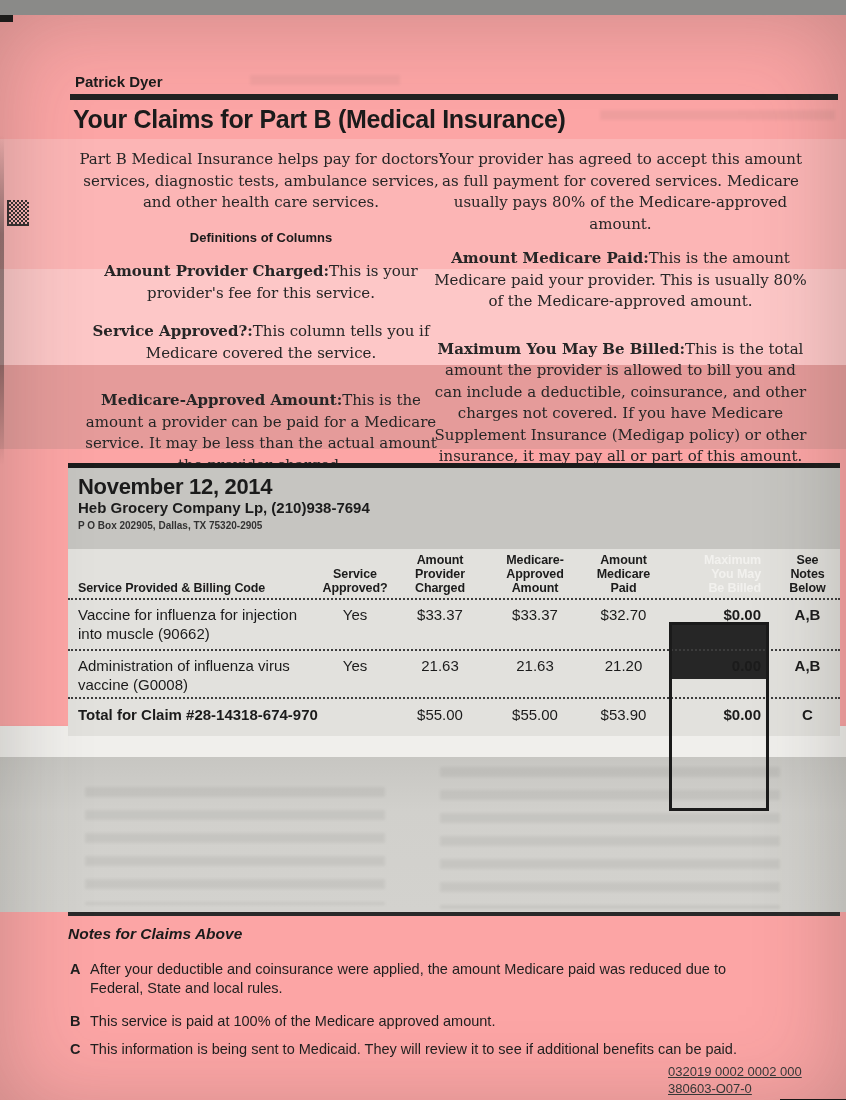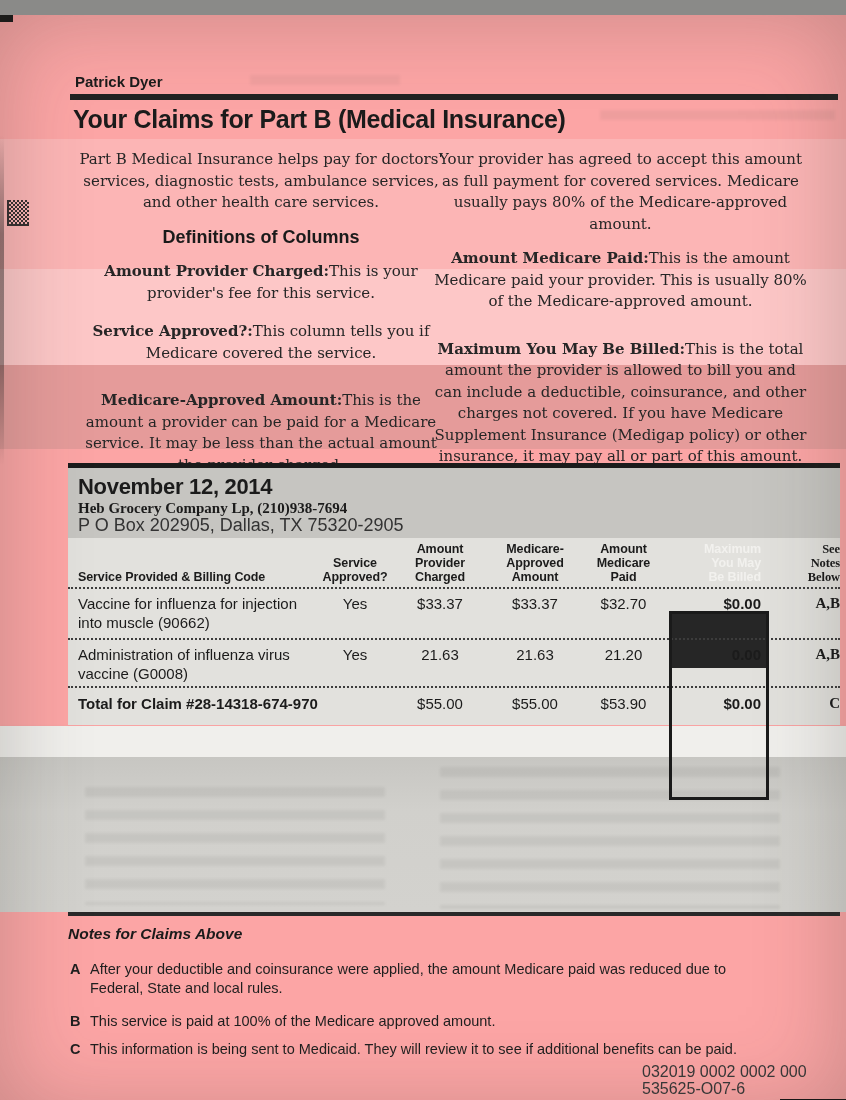--- a/index.html
+++ b/index.html
@@ -38,63 +38,63 @@
   .header-right{position:absolute;right:61px;top:57px;font-size:15px;white-space:nowrap;}
   .header-right b{font-weight:bold;letter-spacing:.2px;}
   .header-right span{font-weight:normal;color:#2c2c2c;}
   .header-rule{position:absolute;left:70px;top:79px;width:768px;height:6px;background:#222;}
   .page-title{position:absolute;left:73px;top:90px;font-size:25px;font-weight:bold;letter-spacing:-.3px;}
   
   .col{position:absolute;top:134px;font-family:"DejaVu Serif",serif;font-size:15px;line-height:21.5px;color:#262626;text-align:center;}
   .col-left{left:75px;width:372px;}
   .col-right{left:430px;width:381px;}
   .col p{margin:0 0 13px 0;}
-  .defs-heading{font-family:"Liberation Sans",sans-serif;font-size:18px;font-weight:bold;
+  .defs-heading{font-family:"Liberation Sans",sans-serif;font-size:13px;font-weight:bold;
         color:#1a1a1a;margin:9px 0 13px 0 !important;}
   .def b{font-weight:bold;}
   .col-left .def{margin-bottom:17px;}
   .col-left .def.last{margin-top:26px;}
   .col-right .def{margin-bottom:26px;}
   
   .claim{position:absolute;left:68px;top:448px;width:772px;}
   .claim-rule{height:5px;background:#1b1b1b;}
-  .claim-head{background:#c6c5c1;padding:6px 0 4px 10px;}
+  .claim-head{background:#c6c5c1;padding:6px 0 15px 10px;}
   .claim-date{font-size:22px;font-weight:bold;line-height:25px;letter-spacing:-.3px;}
-  .claim-provider{font-size:15px;font-weight:bold;line-height:18px;font-family:Liberation Serif, serif;}
-  .claim-address{font-size:18px;line-height:17px;color:#333;}
+  .claim-provider{font-size:15px;font-weight:bold;line-height:18px;}
+  .claim-address{font-size:10px;line-height:17px;color:#333;font-weight:bold;}
   .claim-body{position:relative;background:#e2e1dd;padding-bottom:8px;}
   .billed-fill{position:absolute;left:601px;top:73px;width:100px;height:57px;background:#262626;z-index:1;}
   .billed-outline{position:absolute;left:601px;top:73px;width:100px;height:189px;
         border:3px solid #1a1a1a;box-sizing:border-box;z-index:3;}
   .grid{display:grid;grid-template-columns:252px 70px 100px 90px 87px 102px 71px;position:relative;z-index:2;}
   .grid .c{white-space:pre-line;}
   .grid .c1{text-align:left;padding-left:10px;}
   .grid .c2,.grid .c3,.grid .c4,.grid .c5{text-align:center;}
   .grid .c6{text-align:right;padding-right:8px;}
-  .grid .c7{text-align:right;padding-left:6px;font-family:Liberation Serif, serif;}
+  .grid .c7{text-align:center;padding-left:6px;}
   .head-row{height:51px;align-items:end;padding-bottom:3px;box-sizing:border-box;
         font-size:12.5px;font-weight:bold;line-height:14px;letter-spacing:-.1px;border-bottom:2px dotted #3c3c3c;}
   .head-row .c6{color:#f2f1ee;}
   .t-row{font-size:15px;line-height:19px;padding:5px 0 6px;border-bottom:2px dotted #3c3c3c;}
   .t-row.r2{padding:5px 0 3px;}
   .t-row .c6{font-weight:bold;}
   .t-row .c7{font-weight:bold;}
   .t-row.total{border-bottom:none;padding:6px 0 4px;}
   .t-row.total .c1{font-weight:bold;}
   
   .notes{position:absolute;left:68px;top:897px;width:772px;}
   .notes-rule{height:4px;background:#292929;margin-bottom:9px;}
   .notes-heading{font-size:15.5px;font-weight:bold;margin:0 0 17px 0;font-style:italic;}
   .note{display:flex;margin-bottom:12px;font-size:14.5px;line-height:19px;color:#1f1f1f;}
   .note .letter{font-weight:bold;width:20px;flex:0 0 20px;padding-left:2px;}
   .note .txt{max-width:676px;}
   .note.a{margin-bottom:14px;}
   .note.b{margin-bottom:9px;}
   
-  .footer-ids{position:absolute;left:642px;top:1048px;font-size:16px;line-height:17px;color:#383838;}
+  .footer-ids{position:absolute;left:668px;top:1048px;font-size:13px;line-height:17px;color:#383838;text-decoration:underline;}
 </style>
 </head>
 <body>
 
 <div class="page">
 
   <div class="band light1"></div>
   <div class="band light2"></div>
   <div class="band dark1"></div>
   <div class="band white-gap"></div>
@@ -203,18 +203,18 @@
       <div class="txt">This service is paid at 100% of the Medicare approved amount.</div>
     </div>
     <div class="note">
       <div class="letter">C</div>
       <div class="txt">This information is being sent to Medicaid.  They will review it to see if additional benefits can be paid.</div>
     </div>
   </div>
 
   <div class="footer-ids">
     <div>032019 0002 0002 000</div>
-    <div>535625-O07-6</div>
+    <div>380603-O07-0</div>
   </div>
 
   <div class="bottom-bar"></div>
   <div class="bottom-bar-right"></div>
 </div>
 
 </body></html>

